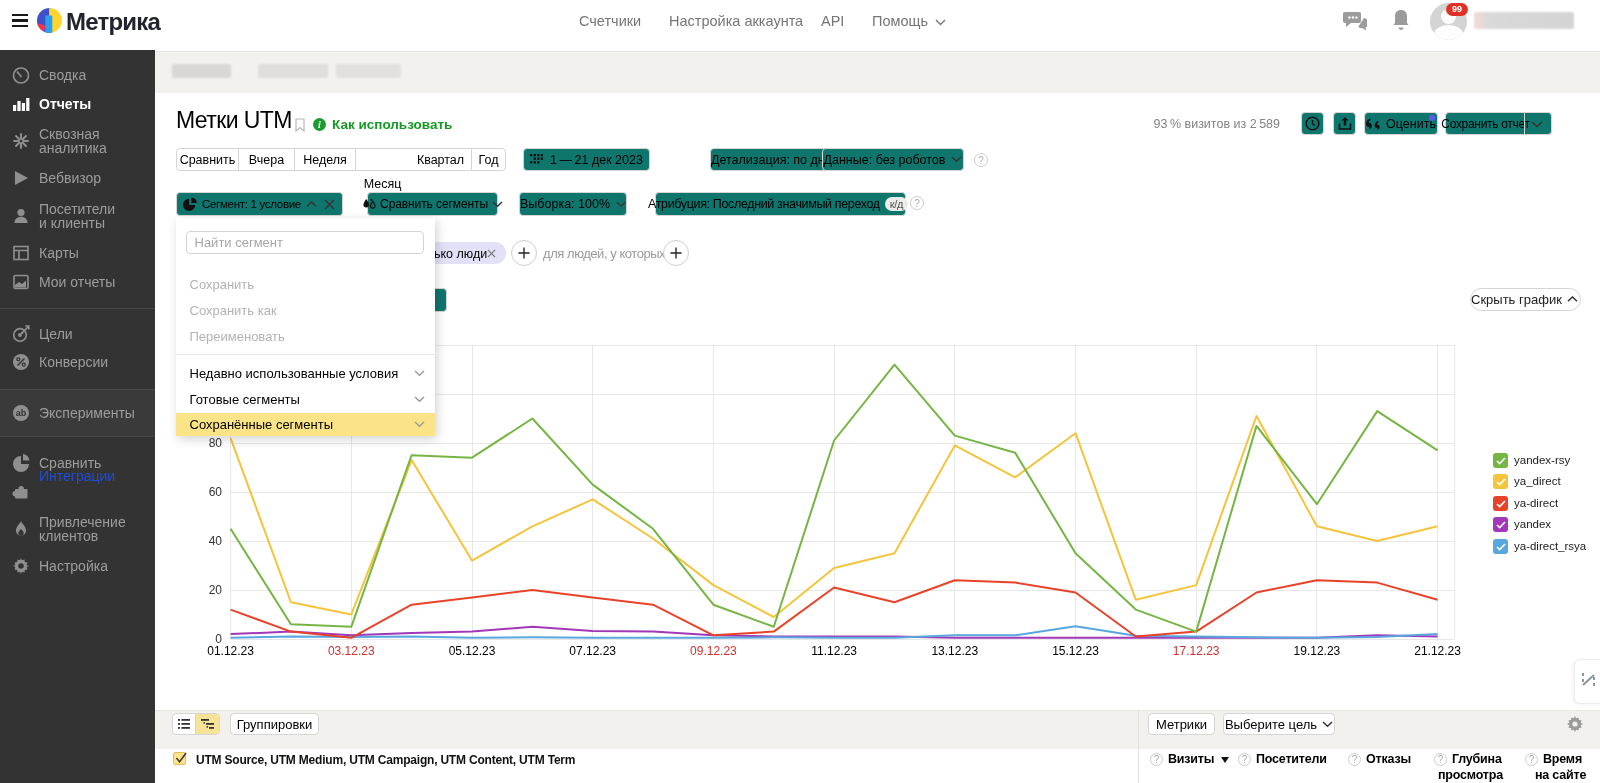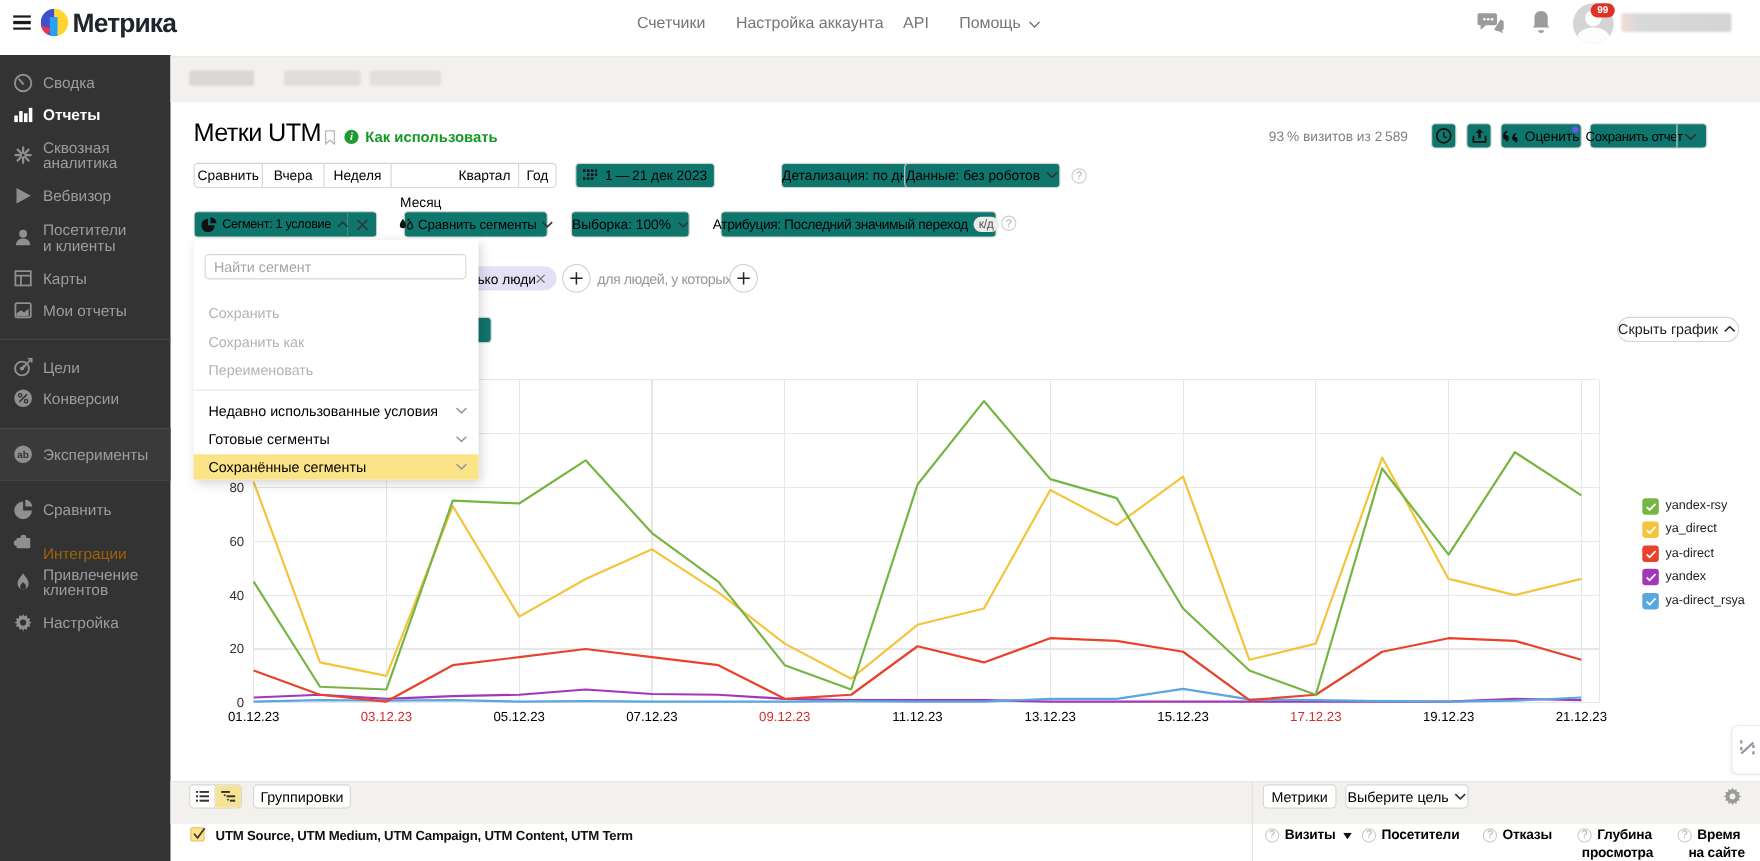--- a/index.html
+++ b/index.html
@@ -423,21 +423,21 @@
   <svg class="abs" style="left:12px;top:454px;" width="18" height="18" viewBox="0 0 18 18">
       <path d="M8 1 a8 8 0 1 0 8 8 h-8 z" fill="#8f8f8f" transform="translate(1,1)"></path>
       <path d="M11 0 a8 8 0 0 1 6.5 6.5 h-6.5 z" fill="#8f8f8f"></path>
     </svg>
   <div class="abs" style="left:39px;top:455px;font-size:14px;font-weight:normal;color:#9d9d9d;">Сравнить</div>
   <svg class="abs" style="left:12px;top:482px;" width="18" height="18" viewBox="0 0 18 18">
       <rect x="3" y="7" width="12.5" height="9.5" rx="1" fill="#8f8f8f"></rect>
       <circle cx="9.2" cy="6.8" r="2.7" fill="#8f8f8f"></circle>
       <circle cx="3.2" cy="11.7" r="2.7" fill="#8f8f8f"></circle>
     </svg>
-  <div class="abs" style="left:39px;top:495px;font-size:14px;font-weight:normal;color:#a16207;">Интеграции</div>
+  <div class="abs" style="left:39px;top:468px;font-size:14px;font-weight:normal;color:#1d4ed8;">Интеграции</div>
   <svg class="abs" style="left:12px;top:520px;" width="18" height="18" viewBox="0 0 18 18">
       <path d="M9 1 C10.2 4.2 14 6.2 14 10.8 A5 5 0 0 1 4 10.8 C4 6.2 7.8 4.2 9 1 Z" fill="#8f8f8f"></path>
       <path d="M9 15.8 A2.7 2.7 0 0 1 6.3 13.1 C6.3 11.5 7.7 10.5 9 9 C10.3 10.5 11.7 11.5 11.7 13.1 A2.7 2.7 0 0 1 9 15.8 Z" fill="#333"></path>
     </svg>
   <div class="abs" style="left:39px;top:516px;font-size:14px;font-weight:normal;color:#9d9d9d;line-height:13.5px;">Привлечение<br>клиентов</div>
   <svg class="abs" style="left:12px;top:557px;" width="18" height="18" viewBox="0 0 18 18">
       <path d="M9 1 l1 2.3 2.5 -0.9 0.3 2.7 2.7 0.3 -0.9 2.5 L17 9 l-2.4 1.1 0.9 2.5 -2.7 0.3 -0.3 2.7 -2.5 -0.9 L9 17 l-1 -2.3 -2.5 0.9 -0.3 -2.7 -2.7 -0.3 0.9 -2.5 L1 9 l2.4 -1.1 -0.9 -2.5 2.7 -0.3 0.3 -2.7 2.5 0.9 Z" fill="#8f8f8f"></path>
       <circle cx="9" cy="9" r="2.8" fill="#333"></circle>
     </svg>
   <div class="abs" style="left:39px;top:558px;font-size:14px;font-weight:normal;color:#9d9d9d;">Настройка</div>

